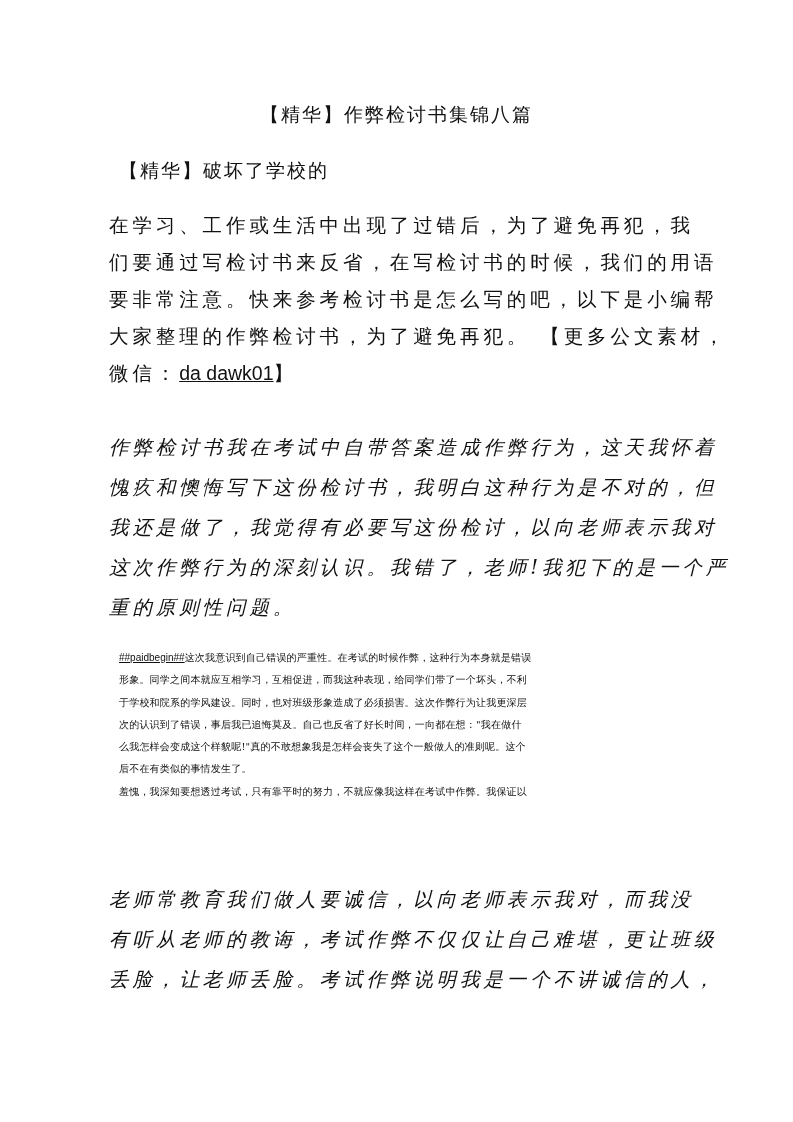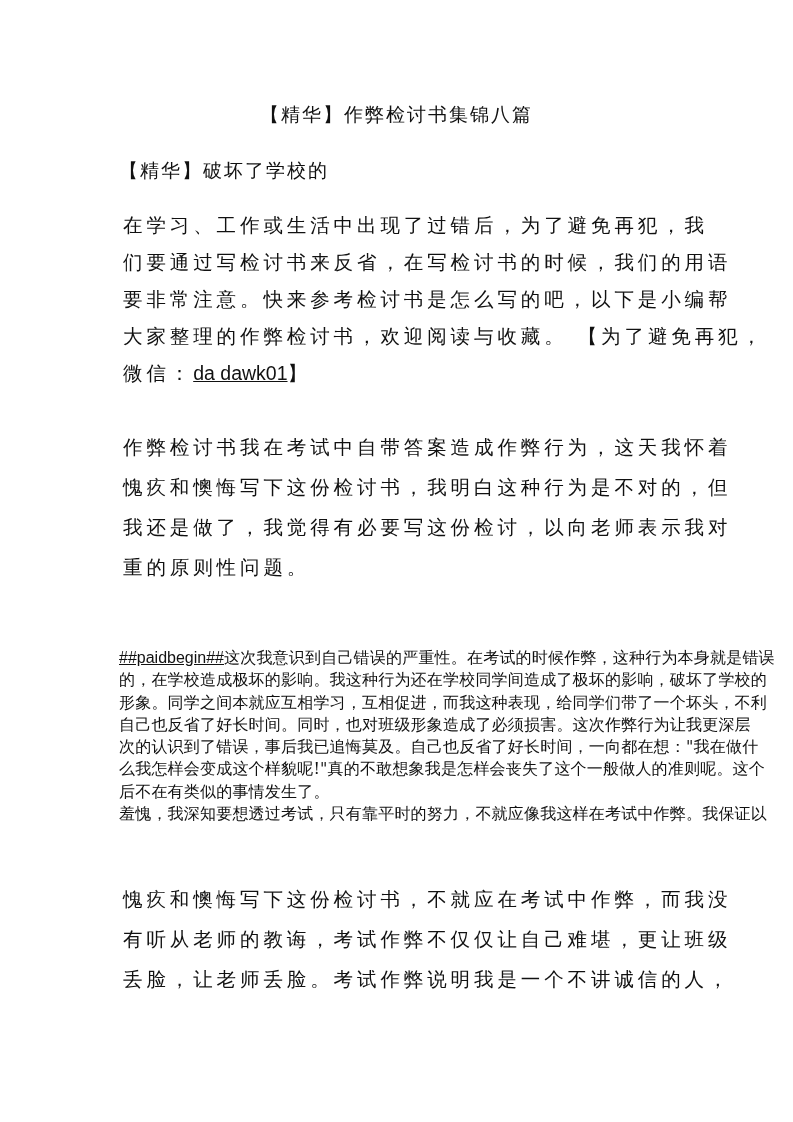--- a/index.html
+++ b/index.html
@@ -9,66 +9,66 @@
 
   .title {
     position: absolute; left: 0; width: 793px; top: 102px;
     text-align: center; font-size: 19px; letter-spacing: 2px;
   }
   .subtitle {
     position: absolute; left: 119px; top: 158px;
     font-size: 19px; letter-spacing: 2px;
   }
   .para-big {
-    position: absolute; left: 123px; width: 560px;
+    position: absolute; left: 109px; width: 560px;
     font-size: 19.5px; letter-spacing: 3.9px;
   }
   .para-big .line { height: 37px; line-height: 37px; white-space: nowrap; }
-  .para-big2 .line { height: 40px; line-height: 40px; }
+  .para-big2 .line { height: 40px; line-height: 40px; font-style: italic; }
   .para-small {
     position: absolute; left: 119px; width: 560px;
-    font-size: 16px; letter-spacing: 0.2px;
+    font-size: 10px; letter-spacing: 0.2px;
   }
   .para-small .line { height: 22.3px; line-height: 22.3px; white-space: nowrap; }
   .latin { font-family: "Liberation Sans", "DejaVu Sans", sans-serif; letter-spacing: 0; text-decoration: underline; }
 </style>
 </head>
 <body>
 
 <div class="page">
 
   <div class="title serif">【精华】作弊检讨书集锦八篇</div>
 
   <div class="subtitle serif">【精华】破坏了学校的</div>
 
   <div class="para-big serif" style="top:207px;">
     <div class="line"> 在学习、工作或生活中出现了过错后，为了避免再犯，我</div>
     <div class="line">们要通过写检讨书来反省，在写检讨书的时候，我们的用语</div>
     <div class="line">要非常注意。快来参考检讨书是怎么写的吧，以下是小编帮</div>
-    <div class="line">大家整理的作弊检讨书，欢迎阅读与收藏。 【为了避免再犯，</div>
+    <div class="line">大家整理的作弊检讨书，为了避免再犯。 【更多公文素材，</div>
     <div class="line"><span>微信：</span><span class="latin">da dawk01</span><span>】</span></div>
   </div>
 
   <div class="para-big para-big2 serif" style="top:428px;">
     <div class="line">作弊检讨书我在考试中自带答案造成作弊行为，这天我怀着</div>
     <div class="line">愧疚和懊悔写下这份检讨书，我明白这种行为是不对的，但</div>
     <div class="line">我还是做了，我觉得有必要写这份检讨，以向老师表示我对</div>
+    <div class="line">这次作弊行为的深刻认识。我错了，老师!我犯下的是一个严</div>
     <div class="line">重的原则性问题。</div>
   </div>
 
   <div class="para-small serif" style="top:647px;">
     <div class="line"><span class="latin">##paidbegin##</span><span>这次我意识到自己错误的严重性。在考试的时候作弊，这种行为本身就是错误</span></div>
-    <div class="line">的，在学校造成极坏的影响。我这种行为还在学校同学间造成了极坏的影响，破坏了学校的</div>
     <div class="line">形象。同学之间本就应互相学习，互相促进，而我这种表现，给同学们带了一个坏头，不利</div>
-    <div class="line">自己也反省了好长时间。同时，也对班级形象造成了必须损害。这次作弊行为让我更深层</div>
+    <div class="line">于学校和院系的学风建设。同时，也对班级形象造成了必须损害。这次作弊行为让我更深层</div>
     <div class="line">次的认识到了错误，事后我已追悔莫及。自己也反省了好长时间，一向都在想："我在做什</div>
     <div class="line">么我怎样会变成这个样貌呢!"真的不敢想象我是怎样会丧失了这个一般做人的准则呢。这个</div>
     <div class="line">后不在有类似的事情发生了。</div>
     <div class="line">羞愧，我深知要想透过考试，只有靠平时的努力，不就应像我这样在考试中作弊。我保证以</div>
   </div>
 
   <div class="para-big para-big2 serif" style="top:880px;">
-    <div class="line">愧疚和懊悔写下这份检讨书，不就应在考试中作弊，而我没</div>
+    <div class="line">老师常教育我们做人要诚信，以向老师表示我对，而我没</div>
     <div class="line">有听从老师的教诲，考试作弊不仅仅让自己难堪，更让班级</div>
     <div class="line">丢脸，让老师丢脸。考试作弊说明我是一个不讲诚信的人，</div>
   </div>
 
 </div>
 
 </body></html>

